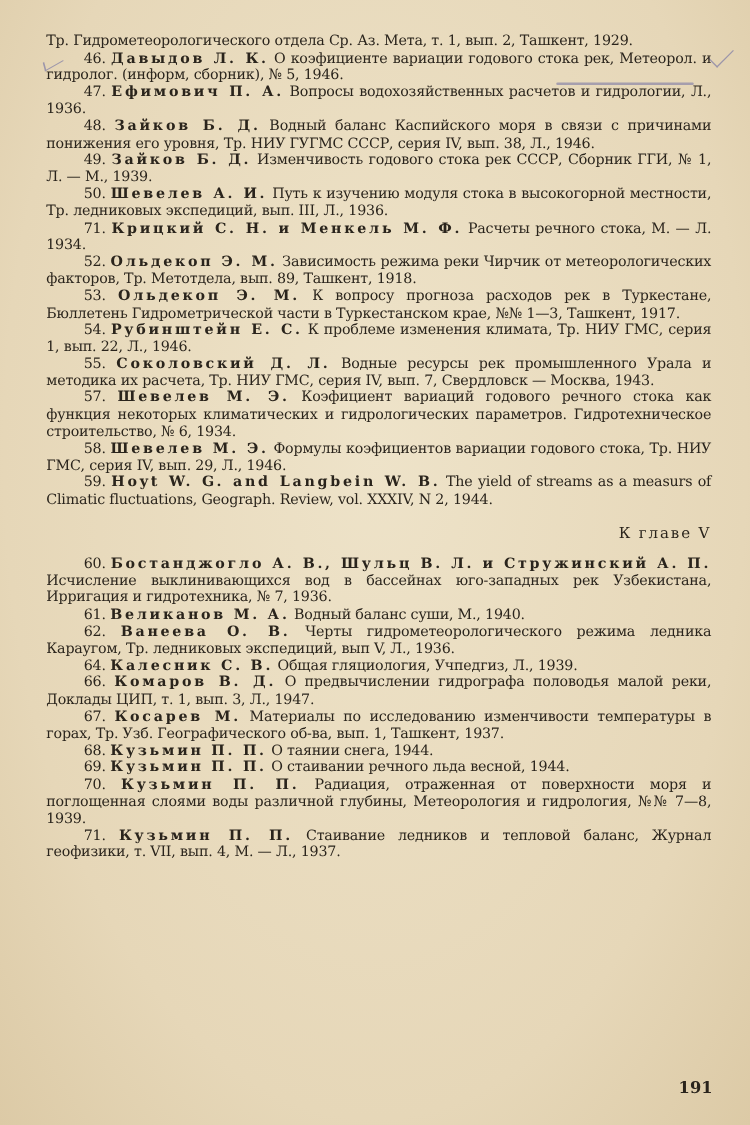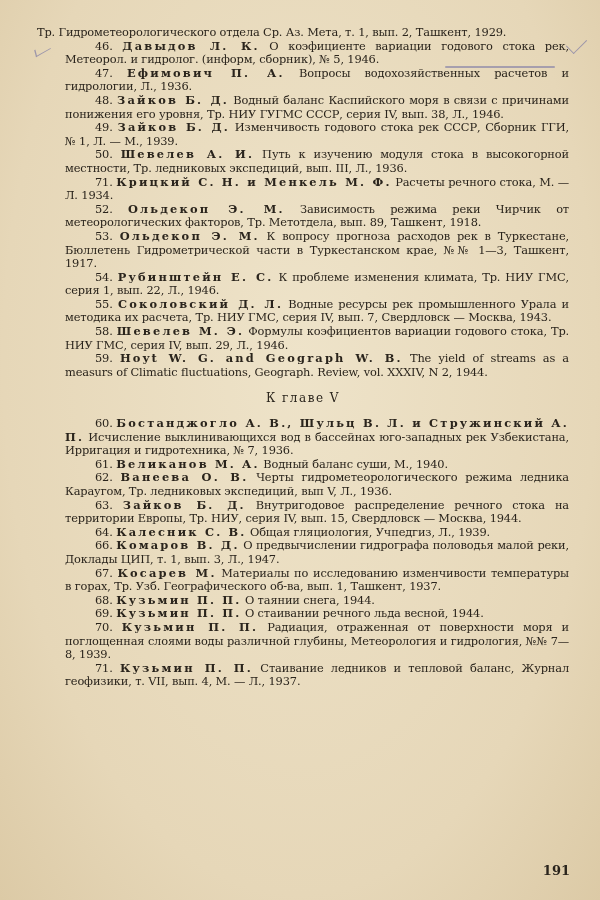--- a/index.html
+++ b/index.html
@@ -11,24 +11,24 @@
     color: #2a241c;
   }
   .page { position: relative; width: 600px; height: 900px; }
   .content {
     position: absolute; left: 37px; top: 26px; width: 532px;
     font-size: 11.4px; line-height: 13.6px; letter-spacing: -0.15px;
   }
   .entry { text-align: justify; margin: 0; }
   .entry .num { }
   .entry .author { letter-spacing: 2.2px; font-weight: bold; }
-  .indent { text-indent: 30px; margin-left: 28px; }
+  .indent { text-indent: 30px; }
   .cont { text-indent: 0; }
   .heading {
-    text-align: center; margin: 13px 0 11px 0; font-size: 12px; letter-spacing: 1.5px;
+    text-align: right; margin: 13px 0 11px 0; font-size: 12px; letter-spacing: 1.5px;
   }
   .page-num {
     position: absolute; right: 30px; bottom: 22px; font-size: 13px; font-weight: bold;
   }
   .tick {
     position: absolute; left: 36px; top: 45px; width: 12px; height: 8px;
     border-left: 1.5px solid #8a86a8; border-bottom: 1.5px solid #8a86a8;
     transform: skewX(-30deg) rotate(-40deg); opacity: 0.8;
   }
   .tick2 {
@@ -56,31 +56,31 @@
         <p class="entry indent"><span class="num">46.</span> <span class="author">Давыдов Л. К.</span> <span class="title">О коэфициенте вариации годового стока рек, Метеорол. и гидролог. (информ, сборник), № 5, 1946.</span></p>
         <p class="entry indent"><span class="num">47.</span> <span class="author">Ефимович П. А.</span> <span class="title">Вопросы водохозяйственных расчетов и гидрологии, Л., 1936.</span></p>
         <p class="entry indent"><span class="num">48.</span> <span class="author">Зайков Б. Д.</span> <span class="title">Водный баланс Каспийского моря в связи с причинами понижения его уровня, Тр. НИУ ГУГМС СССР, серия IV, вып. 38, Л., 1946.</span></p>
         <p class="entry indent"><span class="num">49.</span> <span class="author">Зайков Б. Д.</span> <span class="title">Изменчивость годового стока рек СССР, Сборник ГГИ, № 1, Л. — М., 1939.</span></p>
         <p class="entry indent"><span class="num">50.</span> <span class="author">Шевелев А. И.</span> <span class="title">Путь к изучению модуля стока в высокогорной местности, Тр. ледниковых экспедиций, вып. III, Л., 1936.</span></p>
         <p class="entry indent"><span class="num">71.</span> <span class="author">Крицкий С. Н. и Менкель М. Ф.</span> <span class="title">Расчеты речного стока, М. — Л. 1934.</span></p>
         <p class="entry indent"><span class="num">52.</span> <span class="author">Ольдекоп Э. М.</span> <span class="title">Зависимость режима реки Чирчик от метеорологических факторов, Тр. Метотдела, вып. 89, Ташкент, 1918.</span></p>
         <p class="entry indent"><span class="num">53.</span> <span class="author">Ольдекоп Э. М.</span> <span class="title">К вопросу прогноза расходов рек в Туркестане, Бюллетень Гидрометрической части в Туркестанском крае, №№ 1—3, Ташкент, 1917.</span></p>
         <p class="entry indent"><span class="num">54.</span> <span class="author">Рубинштейн Е. С.</span> <span class="title">К проблеме изменения климата, Тр. НИУ ГМС, серия 1, вып. 22, Л., 1946.</span></p>
         <p class="entry indent"><span class="num">55.</span> <span class="author">Соколовский Д. Л.</span> <span class="title">Водные ресурсы рек промышленного Урала и методика их расчета, Тр. НИУ ГМС, серия IV, вып. 7, Свердловск — Москва, 1943.</span></p>
+        <p class="entry indent"><span class="num">57.</span> <span class="author">Шевелев М. Э.</span> <span class="title">Коэфициент вариаций годового речного стока как функция некоторых климатических и гидрологических параметров. Гидротехническое строительство, № 6, 1934.</span></p>
         <p class="entry indent"><span class="num">58.</span> <span class="author">Шевелев М. Э.</span> <span class="title">Формулы коэфициентов вариации годового стока, Тр. НИУ ГМС, серия IV, вып. 29, Л., 1946.</span></p>
-        <p class="entry indent"><span class="num">59.</span> <span class="author">Hoyt W. G. and Geograph W. B.</span> <span class="title">The yield of streams as a measurs of Climatic fluctuations, Geograph. Review, vol. XXXIV, N 2, 1944.</span></p>
+        <p class="entry indent"><span class="num">59.</span> <span class="author">Hoyt W. G. and Langbein W. B.</span> <span class="title">The yield of streams as a measurs of Climatic fluctuations, Geograph. Review, vol. XXXIV, N 2, 1944.</span></p>
       </div>
 
     <div class="heading">К главе V</div>
 
     <div id="part2">
         <p class="entry indent"><span class="num">60.</span> <span class="author">Бостанджогло А. В., Шульц В. Л. и Стружинский А. П.</span> <span class="title">Исчисление выклинивающихся вод в бассейнах юго-западных рек Узбекистана, Ирригация и гидротехника, № 7, 1936.</span></p>
         <p class="entry indent"><span class="num">61.</span> <span class="author">Великанов М. А.</span> <span class="title">Водный баланс суши, М., 1940.</span></p>
         <p class="entry indent"><span class="num">62.</span> <span class="author">Ванеева О. В.</span> <span class="title">Черты гидрометеорологического режима ледника Караугом, Тр. ледниковых экспедиций, вып V, Л., 1936.</span></p>
-        <p class="entry indent"><span class="num">63.</span> <span class="author">Зайков Б. Д.</span> <span class="title">Внутригодовое распределение речного стока на территории Европы, Тр. НИУ, серия IV, вып. 15, Свердловск — Москва, 1944.</span></p>
         <p class="entry indent"><span class="num">64.</span> <span class="author">Калесник С. В.</span> <span class="title">Общая гляциология, Учпедгиз, Л., 1939.</span></p>
         <p class="entry indent"><span class="num">66.</span> <span class="author">Комаров В. Д.</span> <span class="title">О предвычислении гидрографа половодья малой реки, Доклады ЦИП, т. 1, вып. 3, Л., 1947.</span></p>
         <p class="entry indent"><span class="num">67.</span> <span class="author">Косарев М.</span> <span class="title">Материалы по исследованию изменчивости температуры в горах, Тр. Узб. Географического об-ва, вып. 1, Ташкент, 1937.</span></p>
         <p class="entry indent"><span class="num">68.</span> <span class="author">Кузьмин П. П.</span> <span class="title">О таянии снега, 1944.</span></p>
         <p class="entry indent"><span class="num">69.</span> <span class="author">Кузьмин П. П.</span> <span class="title">О стаивании речного льда весной, 1944.</span></p>
         <p class="entry indent"><span class="num">70.</span> <span class="author">Кузьмин П. П.</span> <span class="title">Радиация, отраженная от поверхности моря и поглощенная слоями воды различной глубины, Метеорология и гидрология, №№ 7—8, 1939.</span></p>
         <p class="entry indent"><span class="num">71.</span> <span class="author">Кузьмин П. П.</span> <span class="title">Стаивание ледников и тепловой баланс, Журнал геофизики, т. VII, вып. 4, М. — Л., 1937.</span></p>
       </div>
   </div>
 

